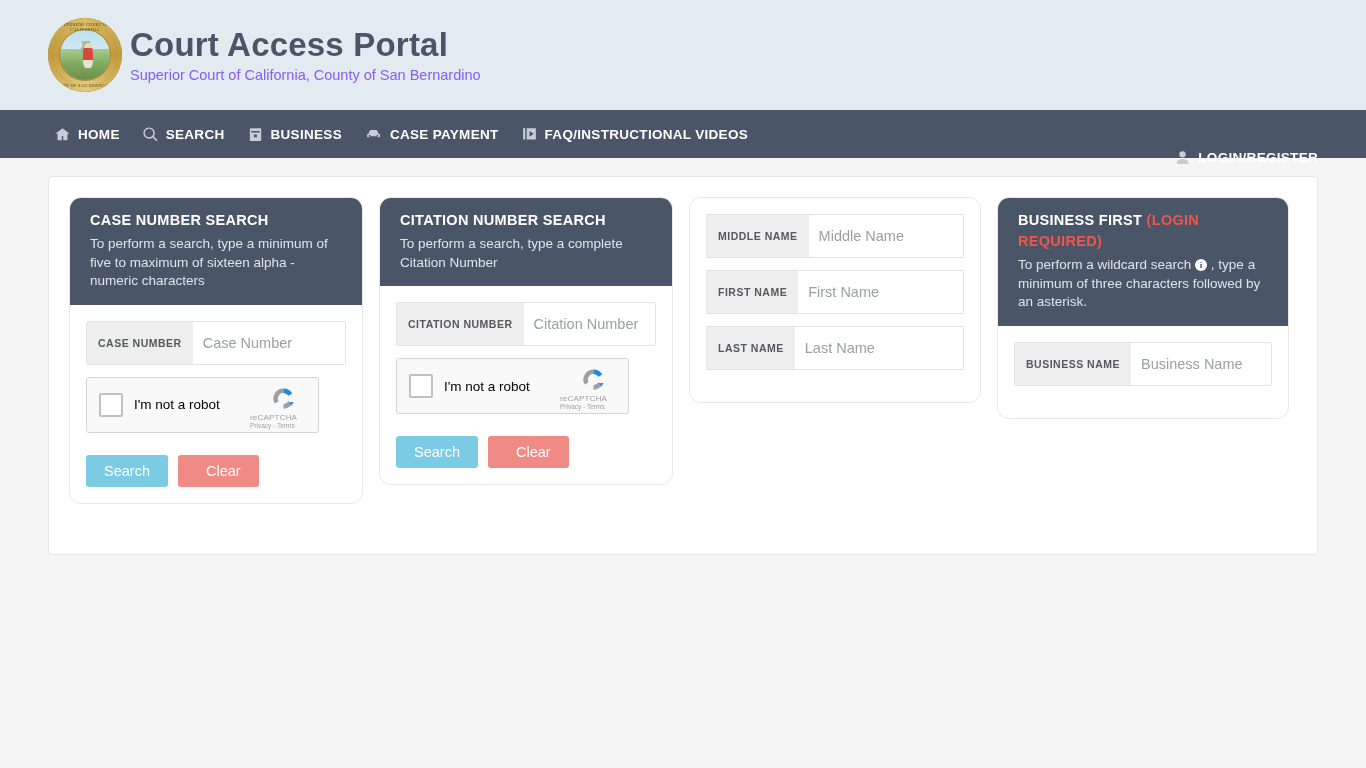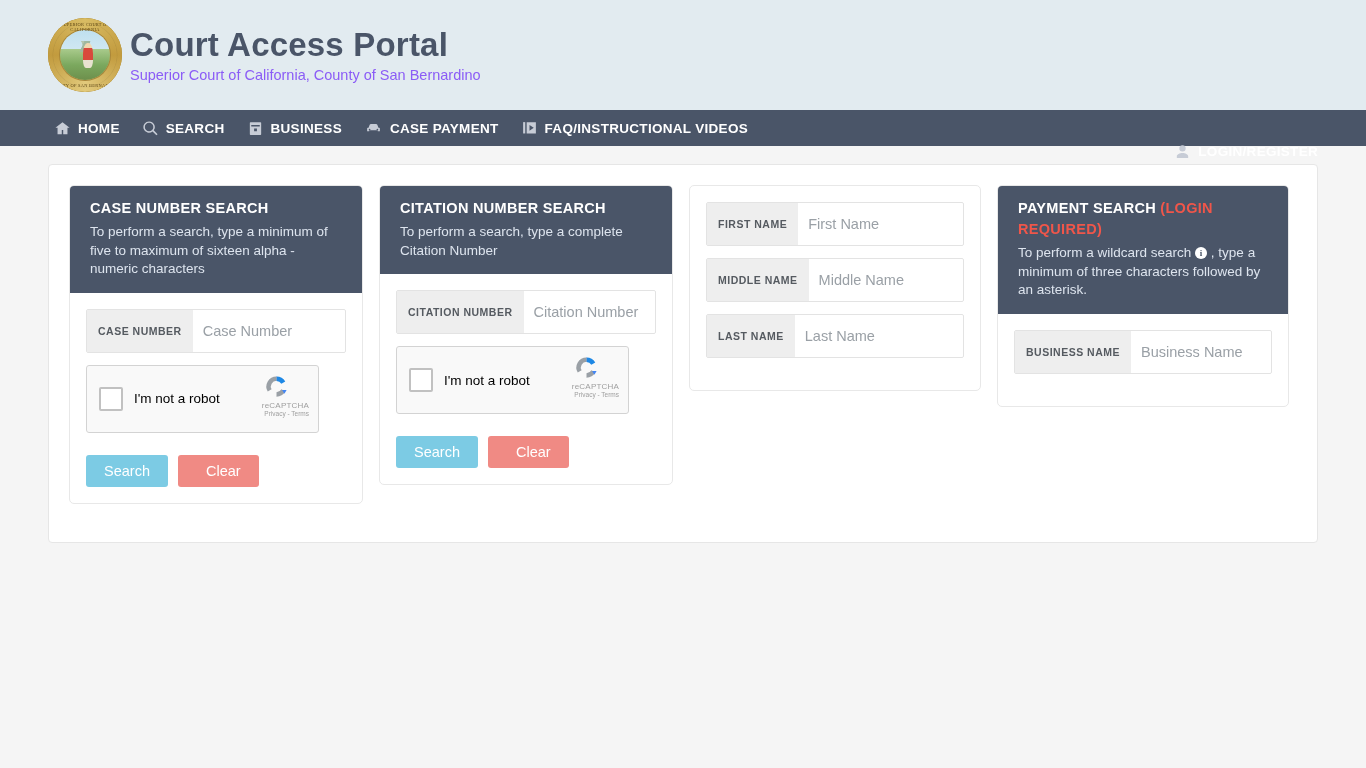--- a/index.html
+++ b/index.html
@@ -81,21 +81,21 @@
     letter-spacing: .2px;
   }
   .site-sub {
     font-size: 14.5px;
     color: #8b5cf6;
     margin-top: 4px;
   }
 
   
   .navbar {
-    height: 36px;
+    height: 48px;
     background: #4a5568;
     display: flex;
     align-items: center;
     padding: 0 48px 0 54px;
     color: #ffffff;
   }
   .nav-left { display: flex; align-items: center; gap: 22px; }
   .nav-right { margin-left: auto; display: flex; align-items: center; margin-top: 46px; }
   .nav-item {
     display: flex; align-items: center; gap: 7px;
@@ -122,21 +122,21 @@
     padding: 20px;
     display: flex;
     gap: 16px;
     align-items: flex-start;
     height: 379px;
   }
 
   .card {
     background: #ffffff;
     border: 1px solid #e8e8e8;
-    border-radius: 5px;
+    border-radius: 12px;
     width: 294px;
     flex: 0 0 294px;
     overflow: hidden;
   }
   .card.party, .card.business { flex: 0 0 292px; width: 292px; }
 
   .card-head {
     background: #4a5568;
     color: #ffffff;
     padding: 12px 20px 14px 20px;
@@ -198,21 +198,21 @@
     color: #9aa0a6;
     padding: 0 10px;
     font-family: "Liberation Sans", sans-serif;
     background: transparent;
     min-width: 0;
   }
   .field .inp::placeholder { color: #9aa0a6; }
 
   
   .recaptcha {
-    width: 233px; height: 68px;
+    width: 233px; height: 56px;
     background: #f9f9f9;
     border: 1px solid #d3d3d3;
     border-radius: 3px;
     display: flex; align-items: center;
     margin-top: 6px;
     position: relative;
   }
   .rc-box {
     width: 24px; height: 24px;
     border: 2px solid #c1c1c1;
@@ -222,23 +222,23 @@
     cursor: pointer;
   }
   .rc-label {
     font-size: 13.5px;
     color: #000000;
     margin-left: 11px;
     font-family: "Liberation Sans", sans-serif;
   }
   .rc-brand {
     position: absolute;
-    right: 9px; top: 7px;
+    right: 2px; top: 7px;
     width: 66px;
-    text-align: right;
+    text-align: left;
   }
   .rc-logo { margin: 0 auto; display: block; }
   .rc-name { font-size: 8px; color: #9e9e9e; letter-spacing: .2px; margin-top: 1px; }
   .rc-legal { font-size: 6.5px; color: #9e9e9e; margin-top: 0px; }
 
   .btnrow { margin-top: 22px; display: flex; gap: 10px; }
   .btn {
     border: none;
     border-radius: 3px;
     color: #ffffff;
@@ -395,38 +395,38 @@
         <div class="btnrow">
           <button class="btn btn-search">Search</button>
           <button class="btn btn-clear">Clear</button>
         </div>
       </div>
     </div>
 
     <div class="card party">
       <div class="card-body tall">
         <div class="field">
+          <div class="lbl">MIDDLE NAME</div>
+          <input class="inp" type="text" placeholder="Middle Name" style="">
+        </div>
+        <div class="field">
           <div class="lbl">FIRST NAME</div>
           <input class="inp" type="text" placeholder="First Name" style="">
-        </div>
-        <div class="field">
-          <div class="lbl">MIDDLE NAME</div>
-          <input class="inp" type="text" placeholder="Middle Name" style="">
         </div>
         <div class="field">
           <div class="lbl">LAST NAME</div>
           <input class="inp" type="text" placeholder="Last Name" style="">
         </div>
       </div>
     </div>
 
     <div class="card business">
       <div class="card-head">
         <div class="card-title">
-          <span>PAYMENT SEARCH</span>
+          <span>BUSINESS FIRST</span>
           <span class="req">(LOGIN REQUIRED)</span>
         </div>
         <div class="card-desc">
           <span>To perform a wildcard search</span>
           <span class="info-dot">i</span>
           <span>, type a minimum of three characters followed by an asterisk.</span>
         </div>
       </div>
       <div class="card-body tall">
         <div class="field">

